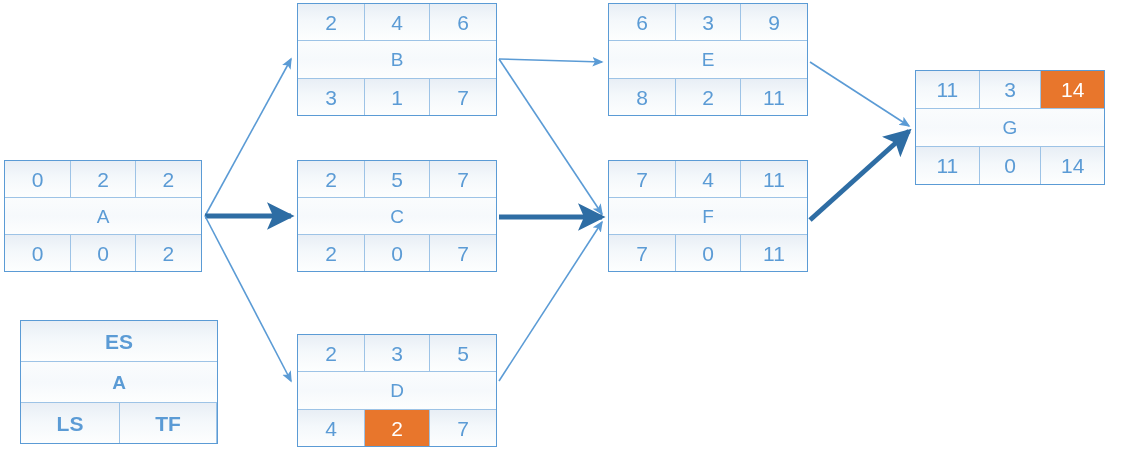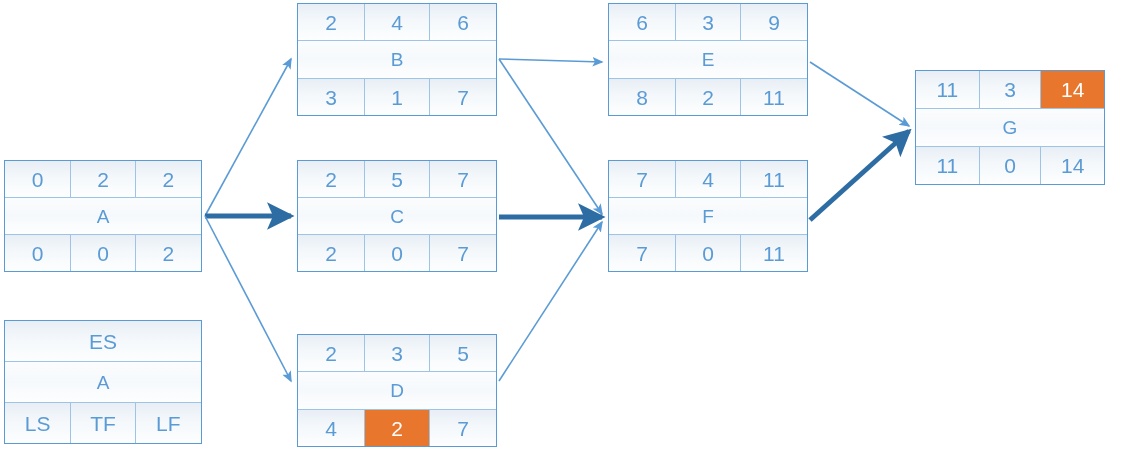--- a/index.html
+++ b/index.html
@@ -189,26 +189,25 @@
           <div class="cell mid-cell">3</div>
           <div class="cell highlight">14</div>
         </div>
         <div class="node-name" style="height: 37px;">G</div>
         <div class="node-row bottom" style="height: 38px;">
           <div class="cell">11</div>
           <div class="cell mid-cell">0</div>
           <div class="cell">14</div>
         </div>
       </div>
-      <div class="node" style="left: 4px; top: 320px; width: 198px; height: 124px;">
+      <div class="node" style="left: 20px; top: 320px; width: 198px; height: 124px; font-weight: bold;">
         <div class="node-row top" style="height: 41px;">
           <div class="cell">ES</div>
         </div>
         <div class="node-name" style="height: 40px;">A</div>
         <div class="node-row bottom" style="height: 41px;">
           <div class="cell">LS</div>
           <div class="cell mid-cell">TF</div>
-          <div class="cell">LF</div>
         </div>
       </div>
     </div>
 
 </div>
 
 </body></html>

